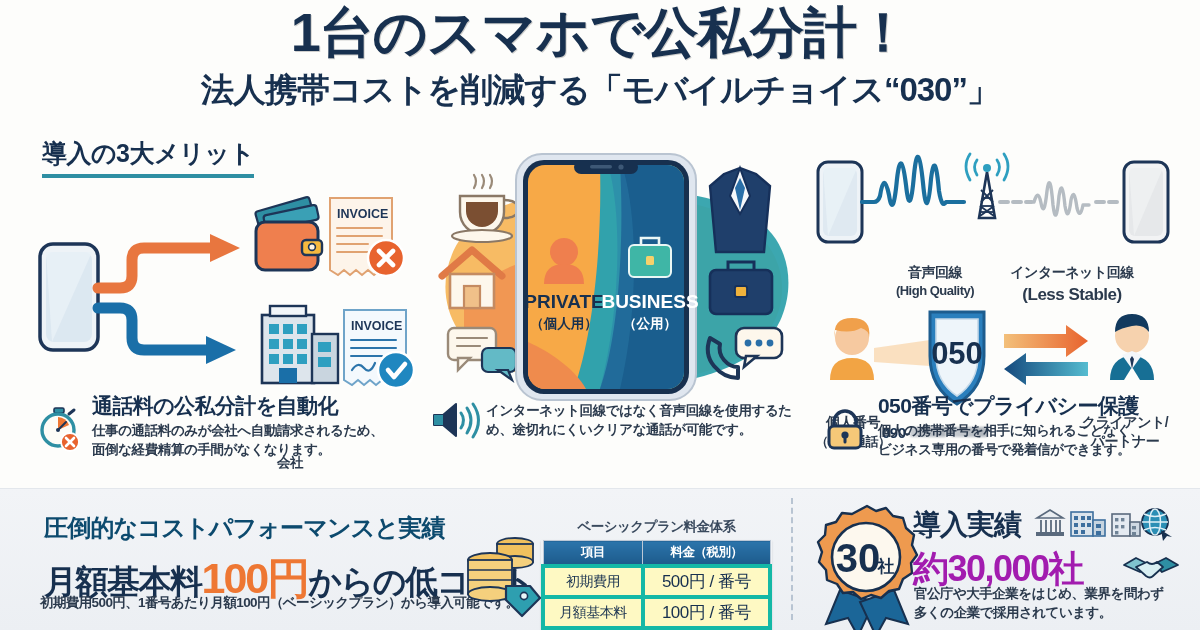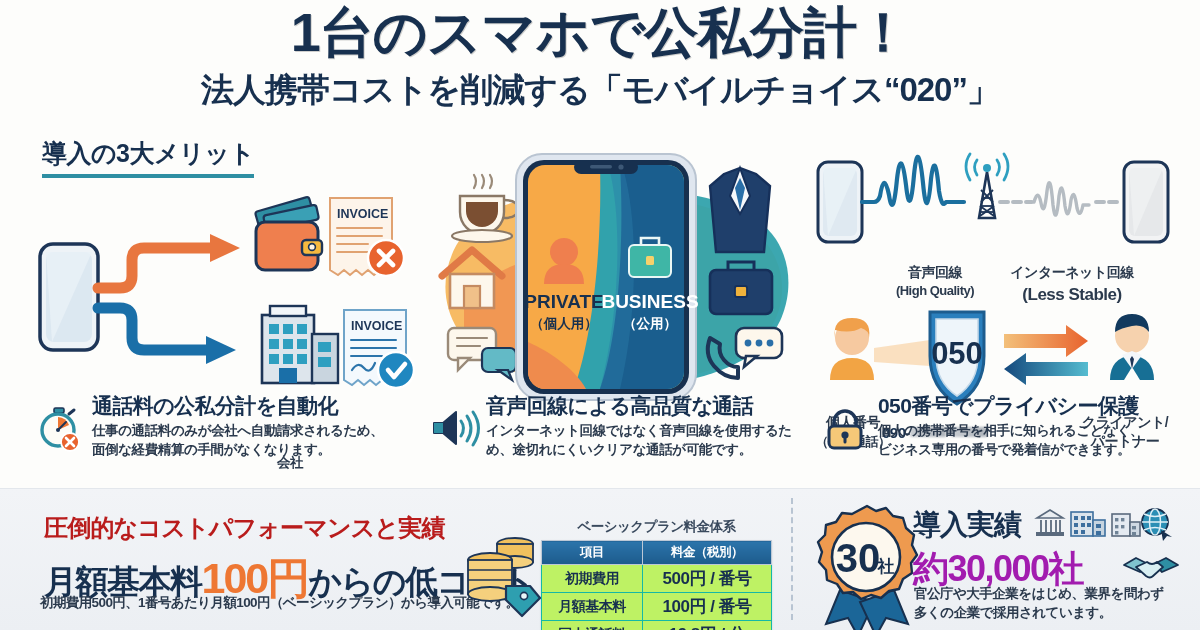--- a/index.html
+++ b/index.html
@@ -46,36 +46,36 @@
   
   .band{
     position:absolute;left:0;top:488px;width:1200px;height:142px;
     background:linear-gradient(180deg,#f2f4f7 0%,#eceff3 100%);
     border-top:1px solid #e3e7ec;
   }
   .band-divider{
     position:absolute;top:498px;left:791px;width:0;height:122px;
     border-left:2px dashed #b8c4d2;
   }
-  .cost-head{position:absolute;left:44px;top:512px;font-size:24px;font-weight:bold;color:#b91c1c;letter-spacing:-.8px;white-space:nowrap;}
+  .cost-head{position:absolute;left:44px;top:512px;font-size:24px;font-weight:bold;color:#0c4a6e;letter-spacing:-.8px;white-space:nowrap;}
   .cost-big{position:absolute;left:44px;top:550px;font-size:33px;font-weight:bold;color:#17304f;letter-spacing:-1.5px;white-space:nowrap;}
   .cost-big .hl{color:#ee7733;font-size:43px;letter-spacing:-2px;}
   .cost-note{position:absolute;left:40px;top:594px;font-size:13.5px;font-weight:bold;color:#2b3a4d;letter-spacing:-.6px;white-space:nowrap;}
 
   
   .ptable-wrap{position:absolute;left:541px;top:498px;width:231px;}
   .ptable-title{font-size:13.5px;font-weight:bold;color:#3a4a5e;text-align:center;margin-bottom:4px;letter-spacing:-.5px;margin-top:20px;}
   table.ptable{border-collapse:collapse;width:231px;font-size:15px;box-shadow:0 1px 2px rgba(0,0,0,.12);}
   table.ptable th{
     background:linear-gradient(180deg,#2b74ab 0%,#1d5b8c 100%);
     color:#fff;font-size:12.5px;font-weight:bold;padding:3px 0;border:1px solid #bcc8d6;letter-spacing:-.5px;
   }
   table.ptable td{
-    background:#bef264;border:1px solid #14b8a6;padding:2px 6px;
-    font-weight:bold;color:#17304f;letter-spacing:-.5px;
+    background:#fef9c3;border:4px solid #14b8a6;padding:2px 6px;
+    font-weight:normal;color:#17304f;letter-spacing:-.5px;
   }
   table.ptable td.lbl{width:44%;text-align:center;font-size:14px;}
   table.ptable td.val{text-align:center;font-size:17px;}
 
   
   .rec-title{position:absolute;left:913px;top:506px;font-size:28px;font-weight:bold;color:#17304f;letter-spacing:-1px;white-space:nowrap;}
   .rec-big{position:absolute;left:913px;top:545px;font-size:36px;font-weight:bold;color:#a21caf;letter-spacing:-1.5px;white-space:nowrap;}
   .rec-note{position:absolute;left:914px;top:585px;font-size:13.5px;font-weight:bold;color:#2b3a4d;line-height:1.4;letter-spacing:-.5px;white-space:nowrap;}
 
   
@@ -83,21 +83,21 @@
   svg{display:block;overflow:visible;}
   .nowrap{white-space:nowrap;}
 </style>
 </head>
 <body>
 
 <div class="stage">
 
   <div class="header">
     <div class="title">1台のスマホで公私分計！</div>
-    <div class="subtitle">法人携帯コストを削減する「モバイルチョイス“020”」</div>
+    <div class="subtitle">法人携帯コストを削減する「モバイルチョイス“030”」</div>
   </div>
 
   <div class="col col-left">
     <div class="sec-heading">導入の3大メリット</div>
 
     <svg width="398" height="230" viewBox="0 0 398 230" style="position:absolute;left:0;top:48px;">
 
       <g>
         <rect x="16" y="64" width="58" height="106" rx="13" fill="#eef3f7" stroke="#1d3557" stroke-width="3.5"></rect>
         <rect x="22" y="72" width="46" height="90" rx="8" fill="#dce8f1"></rect>
@@ -289,21 +289,20 @@
           <path d="M4 18 h9 l13 -11 v32 l-13 -11 h-9 z" fill="#1d3557" stroke="#1d3557" stroke-width="2" stroke-linejoin="round"></path>
           <rect x="4" y="18" width="9" height="10" fill="#2e8fa3"></rect>
           <g fill="none" stroke="#2e8fa3" stroke-width="3" stroke-linecap="round">
             <path d="M31 16 q5 7 0 15"></path>
               <path d="M37 11 q8 12 0 25"></path>
               <path d="M43 7 q11 16 0 33"></path>
           </g>
         </svg>
       </div>
       <div class="btxt">
-        <div class="b-title">音声回線による高品質な通話</div>
         <div class="b-desc">インターネット回線ではなく音声回線を使用するた</div>
         <div class="b-desc" style="margin-top:0">め、途切れにくいクリアな通話が可能です。</div>
       </div>
     </div>
   </div>
 
   <div class="col col-right">
 
     <svg width="372" height="120" viewBox="0 0 372 120" style="position:absolute;left:0;top:18px;">
       <g>

